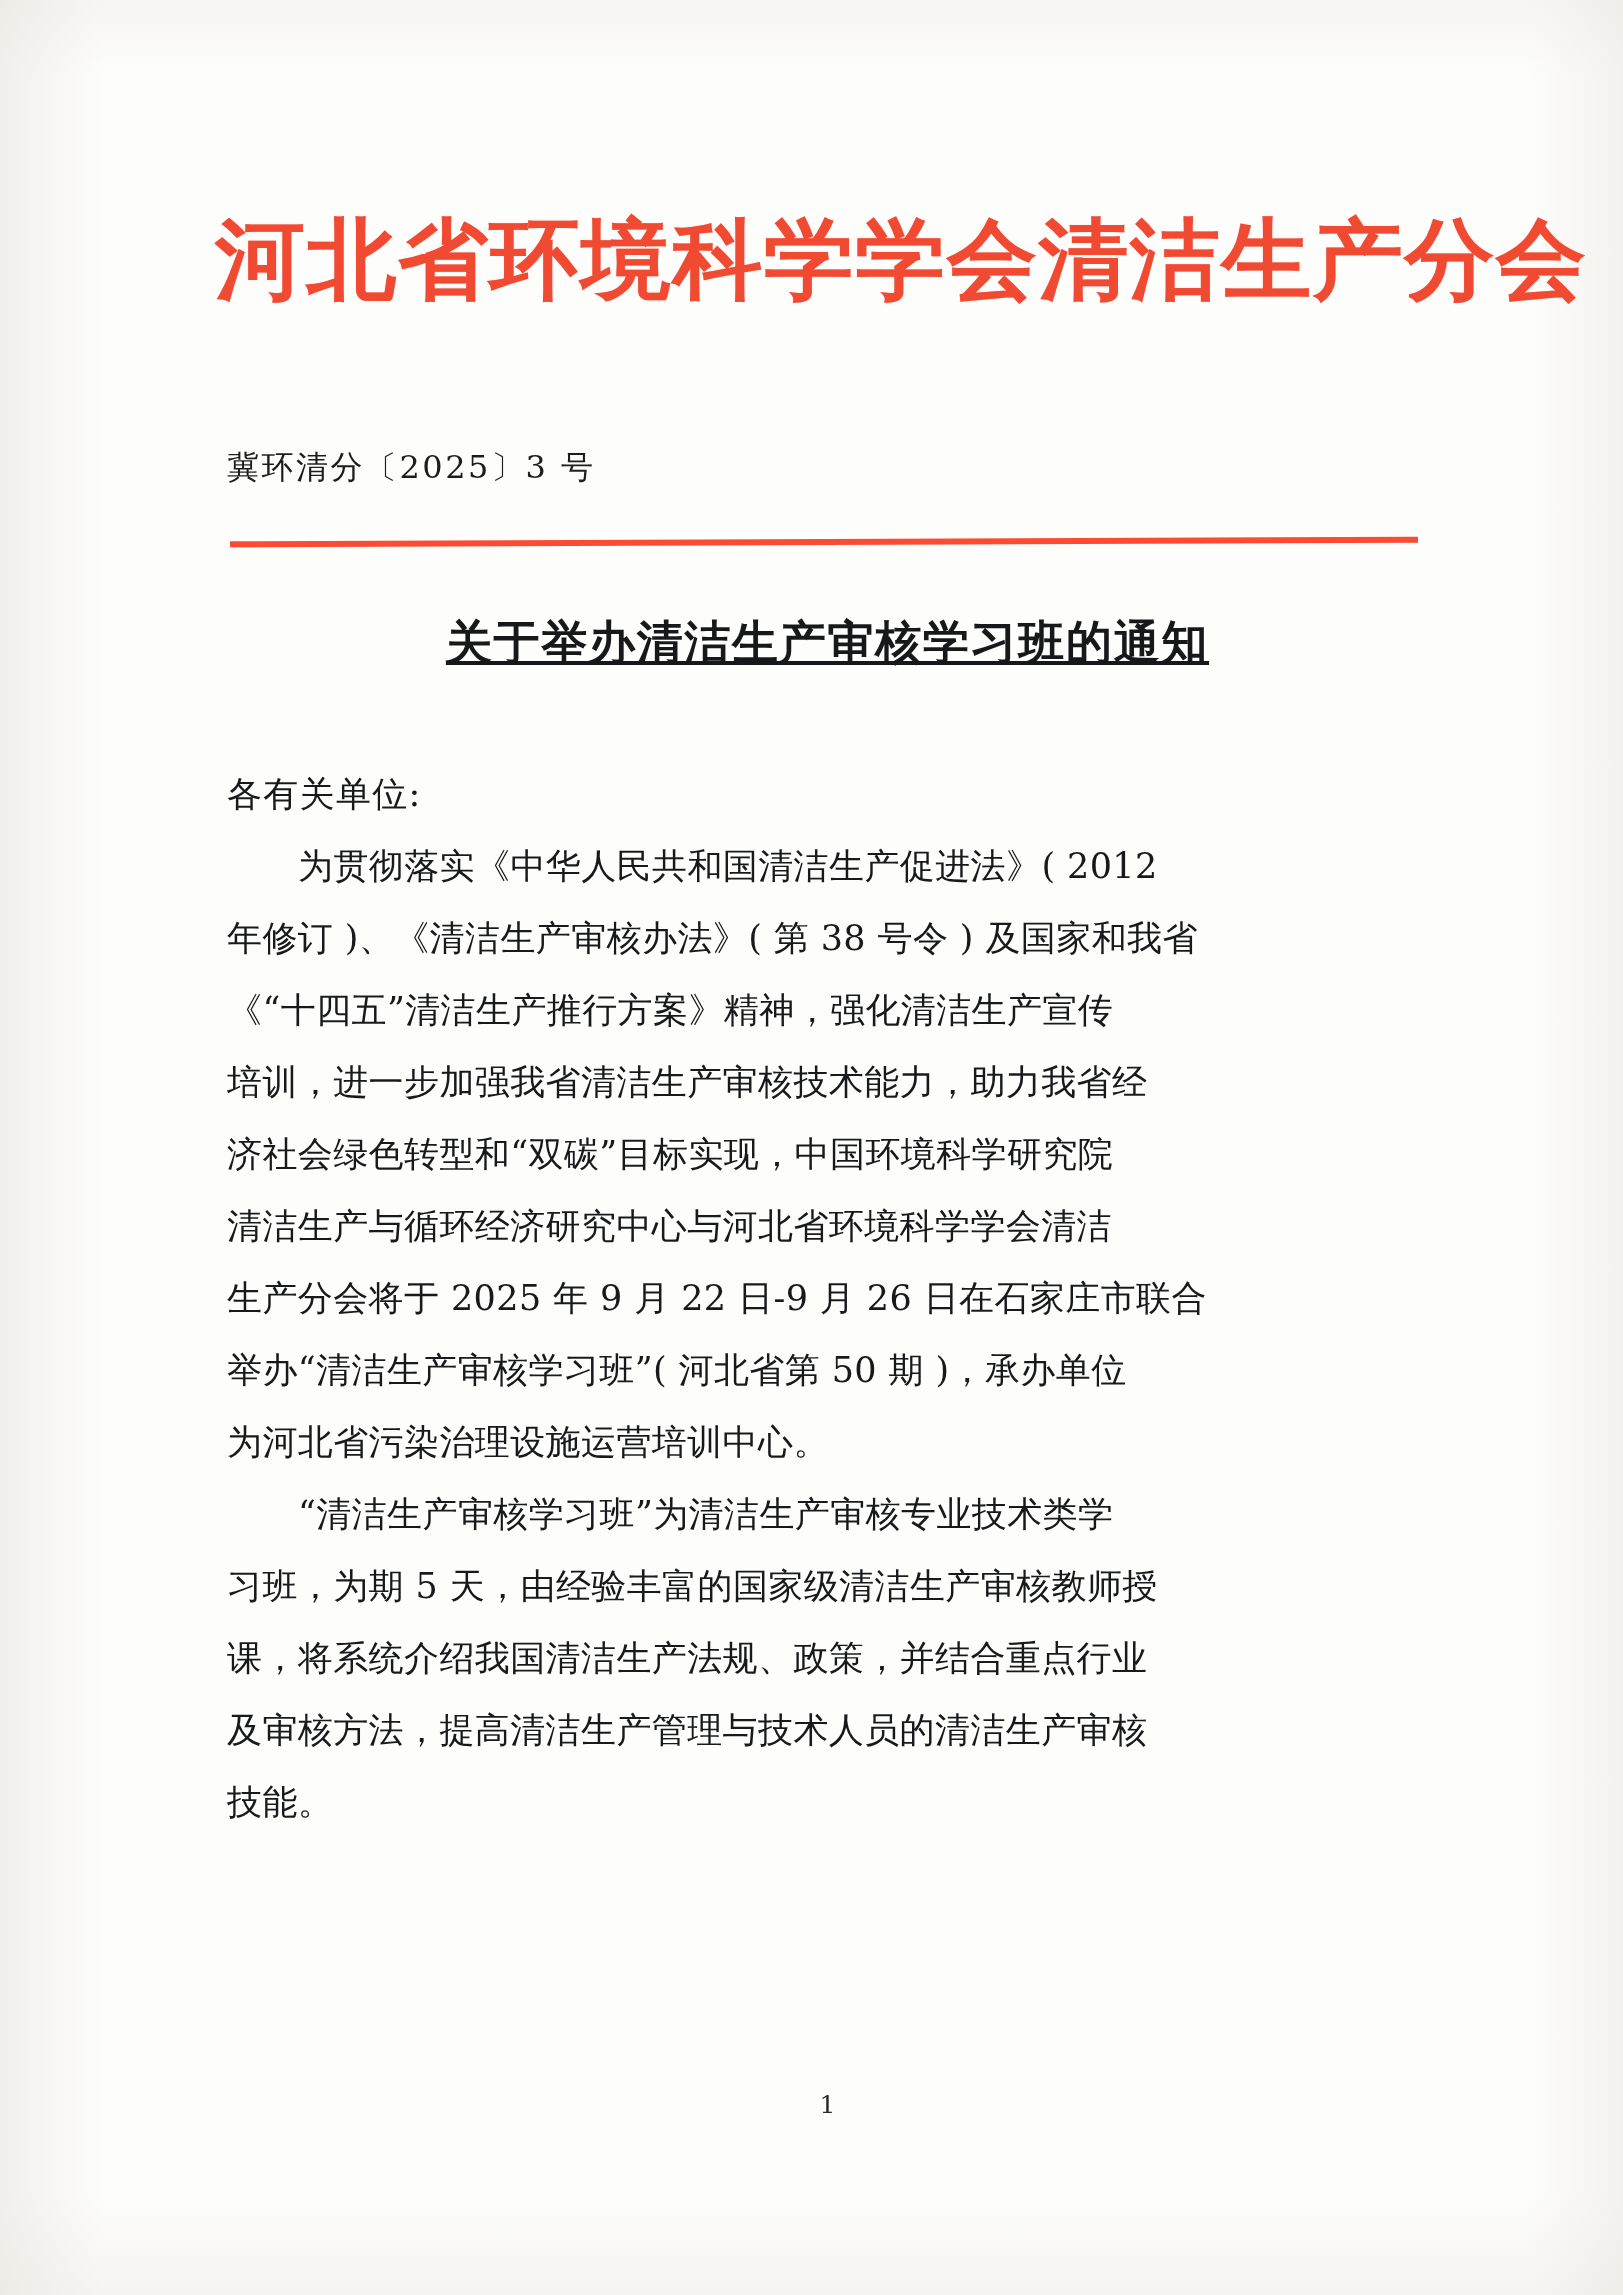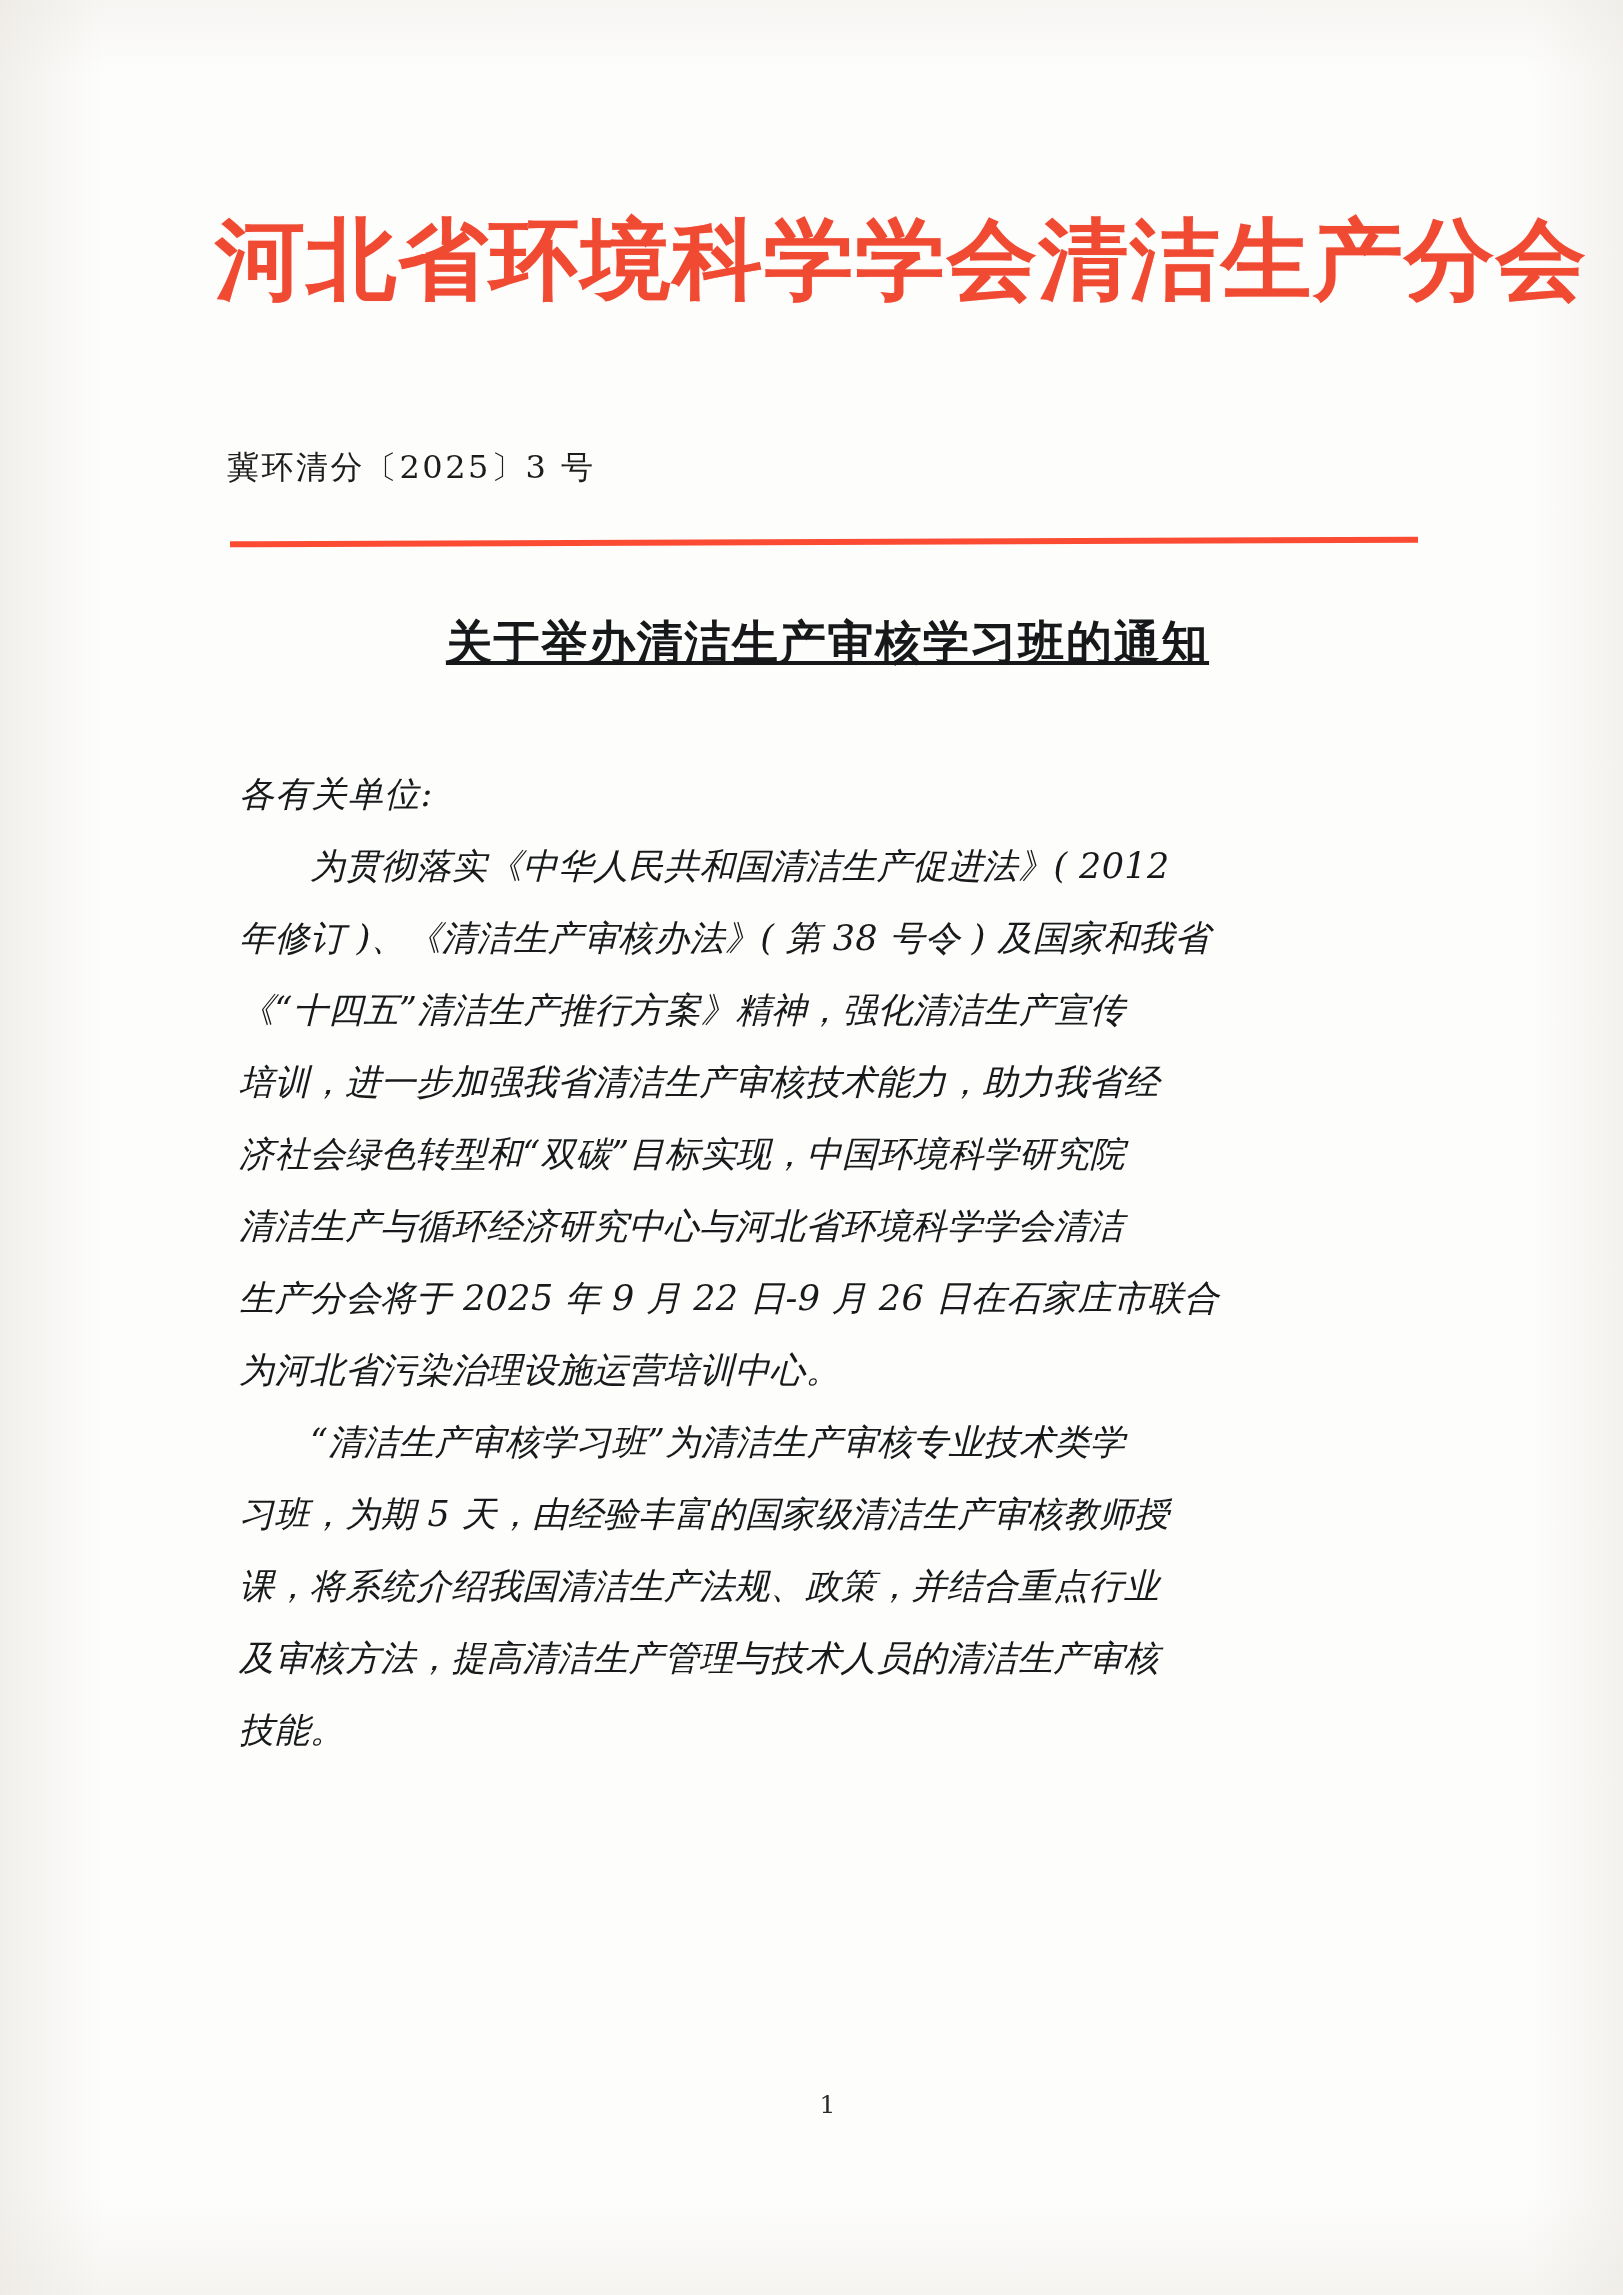--- a/index.html
+++ b/index.html
@@ -94,24 +94,23 @@
     font-size: 46px;
     letter-spacing: 1.7px;
     color: #16181a;
     white-space: nowrap;
     text-decoration: underline;
   }
 
   
   .body-block {
     position: absolute;
-    left: 12px;
+    left: 0;
     top: 759px;
     width: 1201px;
-    font-style: italic;
   }
   .salutation {
     font-size: 35px;
     line-height: 71px;
     letter-spacing: 1.3px;
     color: #17191b;
     font-family: "DejaVu Serif", "Liberation Serif", serif;
   }
   .para {
     margin: 0;
@@ -160,20 +159,21 @@
       <div class="salutation">各有关单位:</div>
 
       <div class="para">
         <div class="line indent">为贯彻落实《中华人民共和国清洁生产促进法》( 2012</div>
         <div class="line">年修订 )、《清洁生产审核办法》( 第 38 号令 ) 及国家和我省</div>
         <div class="line">《“十四五”清洁生产推行方案》精神，强化清洁生产宣传</div>
         <div class="line">培训，进一步加强我省清洁生产审核技术能力，助力我省经</div>
         <div class="line">济社会绿色转型和“双碳”目标实现，中国环境科学研究院</div>
         <div class="line">清洁生产与循环经济研究中心与河北省环境科学学会清洁</div>
         <div class="line">生产分会将于 2025 年 9 月 22 日-9 月 26 日在石家庄市联合</div>
+        <div class="line">举办“清洁生产审核学习班”( 河北省第 50 期 )，承办单位</div>
         <div class="line">为河北省污染治理设施运营培训中心。</div>
       </div>
 
       <div class="para">
         <div class="line indent">“清洁生产审核学习班”为清洁生产审核专业技术类学</div>
         <div class="line">习班，为期 5 天，由经验丰富的国家级清洁生产审核教师授</div>
         <div class="line">课，将系统介绍我国清洁生产法规、政策，并结合重点行业</div>
         <div class="line">及审核方法，提高清洁生产管理与技术人员的清洁生产审核</div>
         <div class="line">技能。</div>
       </div>

